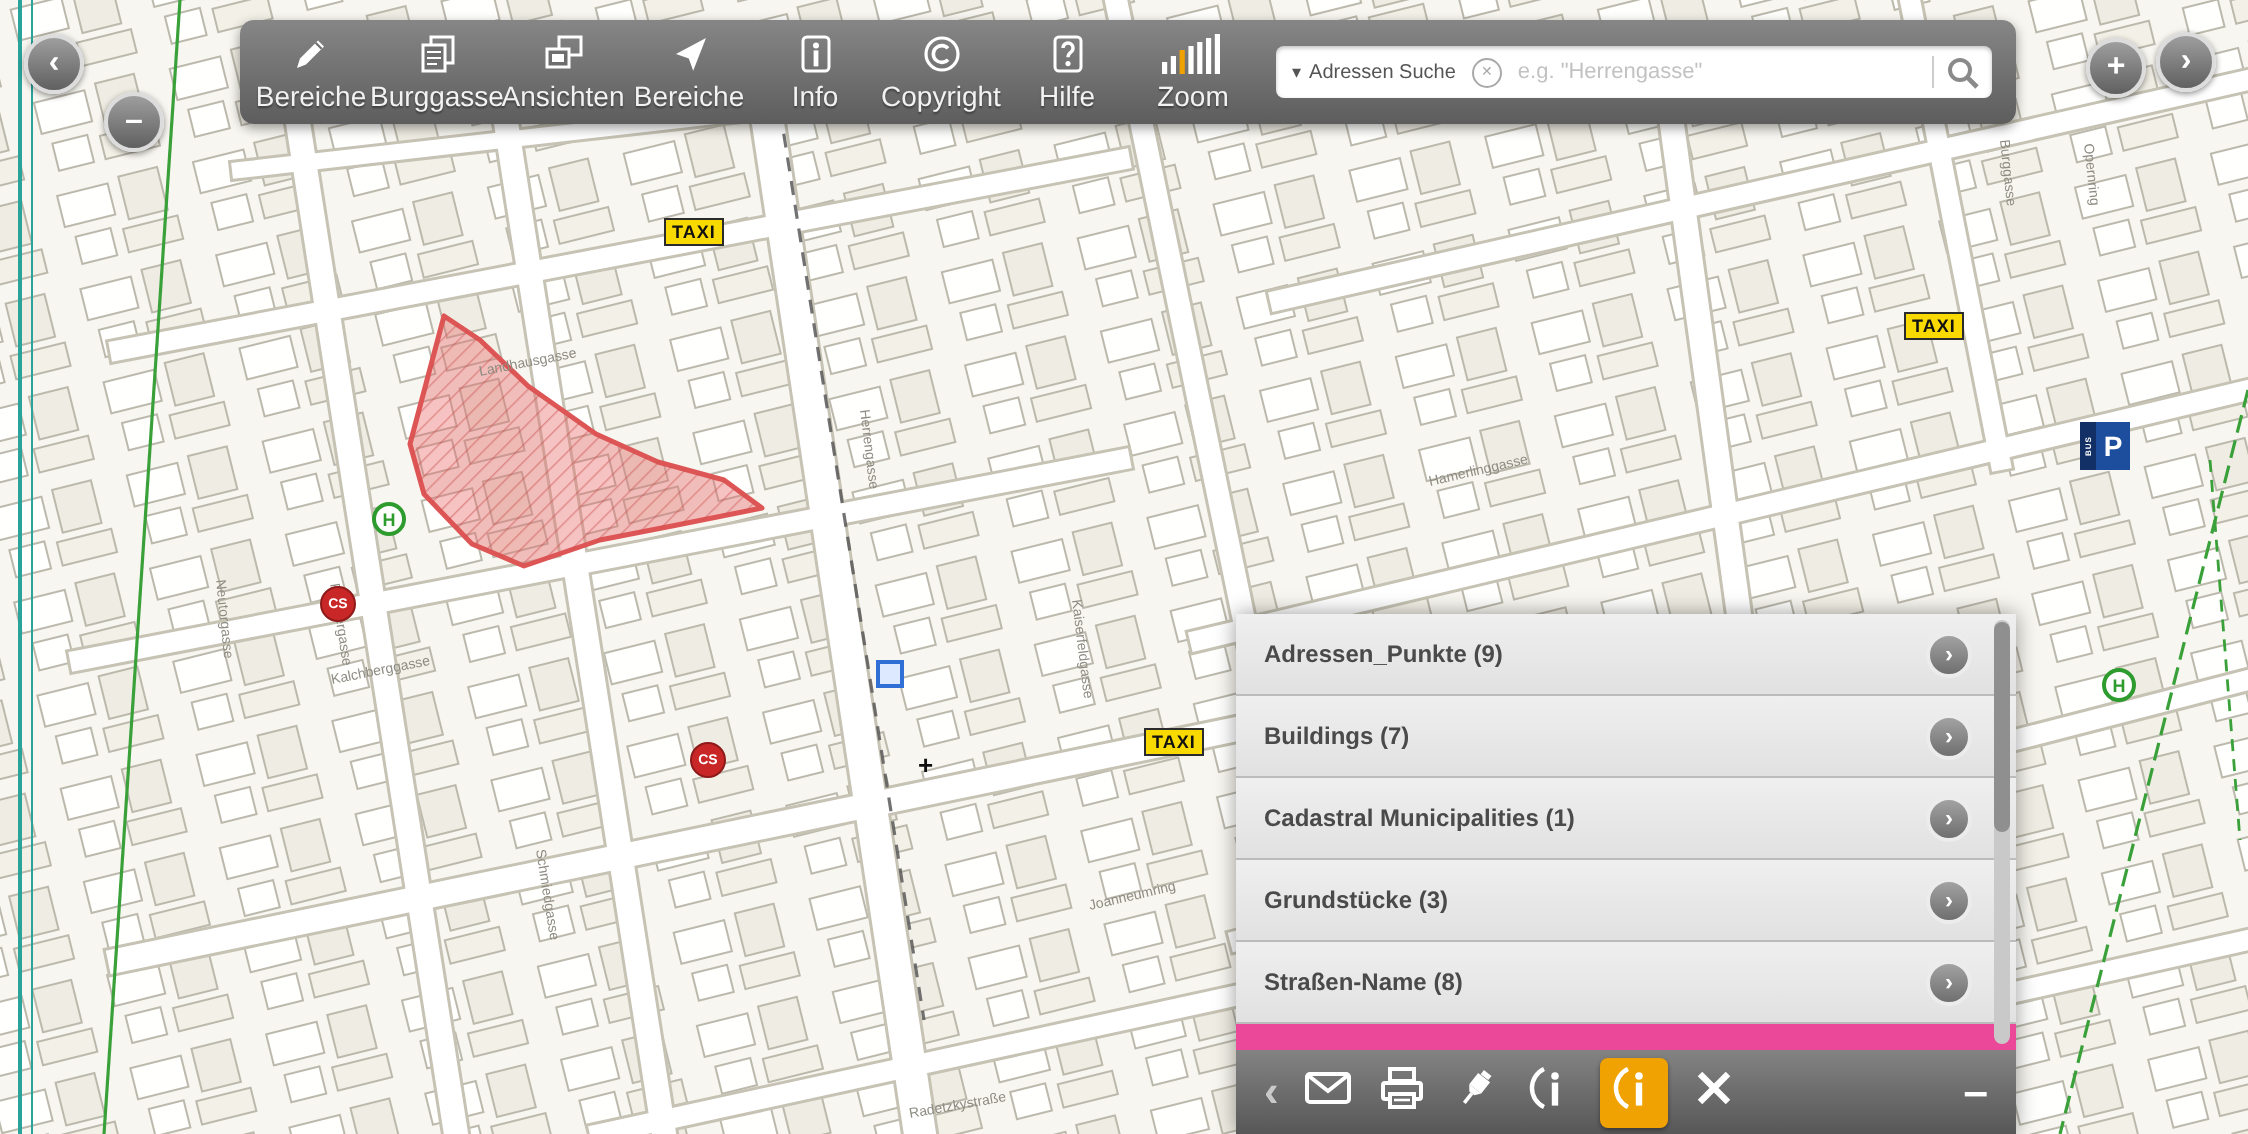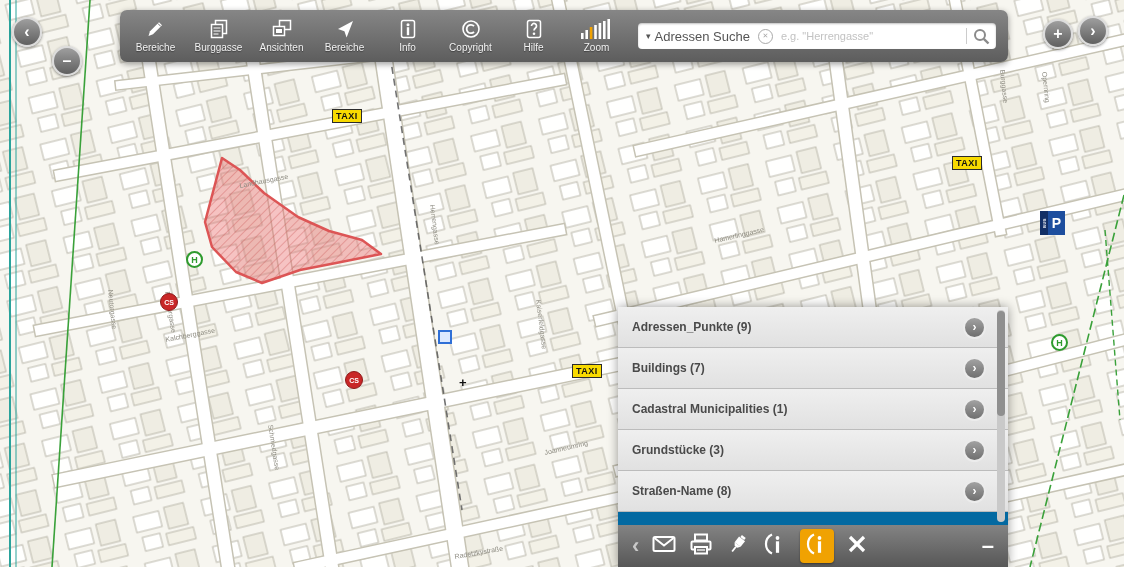--- a/index.html
+++ b/index.html
@@ -28,42 +28,42 @@
   .nav-btn{position:absolute;z-index:20;width:26px;height:26px;border-radius:50%;
     background:linear-gradient(#9e9e9e,#606060);border:2px solid #dcdcdc;
     box-shadow:0 1px 3px rgba(0,0,0,.45);color:#fff;font-size:16px;font-weight:bold;
     display:flex;align-items:center;justify-content:center;cursor:pointer;line-height:1;}
 
   
   .toolbar{position:absolute;z-index:15;left:120px;top:10px;width:888px;height:52px;
     box-sizing:border-box;border-radius:7px;background:linear-gradient(#868686,#5d5d5d);
     box-shadow:0 2px 6px rgba(0,0,0,.4);display:flex;align-items:center;padding:0 12px 0 4px;}
   .tb-item{width:63px;display:flex;flex-direction:column;align-items:center;gap:3px;
-    color:#f2f2f2;font-size:10px;cursor:pointer;text-shadow:0 1px 1px rgba(0,0,0,.4);}
+    color:#f2f2f2;font-size:14px;cursor:pointer;text-shadow:0 1px 1px rgba(0,0,0,.4);}
   .tb-item svg{display:block;}
   .search-box{margin-left:auto;width:358px;height:26px;background:#fff;border-radius:4px;
     display:flex;align-items:center;padding:0 6px;box-sizing:border-box;box-shadow:inset 0 1px 2px rgba(0,0,0,.25);}
   .search-box .caret{font-size:9px;color:#555;margin:0 4px 0 2px;cursor:pointer;}
-  .search-box .cat{font-size:13px;color:#555;margin-right:8px;white-space:nowrap;cursor:pointer;}
+  .search-box .cat{font-size:10px;color:#555;margin-right:8px;white-space:nowrap;cursor:pointer;}
   .search-box .clear{width:13px;height:13px;border-radius:50%;border:1.5px solid #a9a9a9;
     color:#a9a9a9;font-size:7px;display:flex;align-items:center;justify-content:center;
     margin-right:6px;cursor:pointer;flex:none;}
   .search-box input{flex:1;min-width:0;border:none;outline:none;font-size:11px;
     font-family:"Liberation Sans",sans-serif;color:#555;}
   .search-box input::placeholder{color:#c2c2c2;}
   .search-box .divider{width:1px;height:16px;background:#ccc;margin:0 6px;}
   .search-box .mag{cursor:pointer;display:flex;}
 
   
   .panel{position:absolute;z-index:15;left:618px;top:307px;width:390px;height:260px;
     display:flex;flex-direction:column;box-shadow:0 0 10px rgba(0,0,0,.4);}
   .panel-header{height:33px;flex:none;background:linear-gradient(#8b8b8b,#646464);
     color:#fff;font-size:12.5px;font-weight:bold;display:flex;align-items:center;
     padding-left:12px;text-shadow:0 1px 1px rgba(0,0,0,.4);}
-  .panel-list{flex:1;position:relative;background:#0369a1;overflow:hidden;text-align:center;}
+  .panel-list{flex:1;position:relative;background:#ec4899;overflow:hidden;text-align:center;}
   .prow{height:41px;box-sizing:border-box;background:linear-gradient(#efefef,#e1e1e1);
     border-bottom:1px solid #bcbcbc;display:flex;align-items:center;justify-content:space-between;
     padding:0 22px 0 14px;font-weight:bold;color:#4a4a4a;font-size:12px;cursor:pointer;}
   .prow .chev{width:19px;height:19px;flex:none;border-radius:50%;
     background:linear-gradient(#a2a2a2,#6f6f6f);border:2px solid #ececec;color:#fff;
     font-size:12px;font-weight:bold;display:flex;align-items:center;justify-content:center;line-height:1;}
   .pscroll{position:absolute;right:3px;top:3px;bottom:3px;width:8px;background:#c9c9c9;border-radius:4px;}
   .pscroll .thumb{position:absolute;top:1px;left:0;width:8px;height:105px;background:#8f8f8f;border-radius:4px;}
   .panel-footer{height:42px;flex:none;background:linear-gradient(#838383,#575757);
     display:flex;align-items:center;gap:13px;padding:0 14px;}

